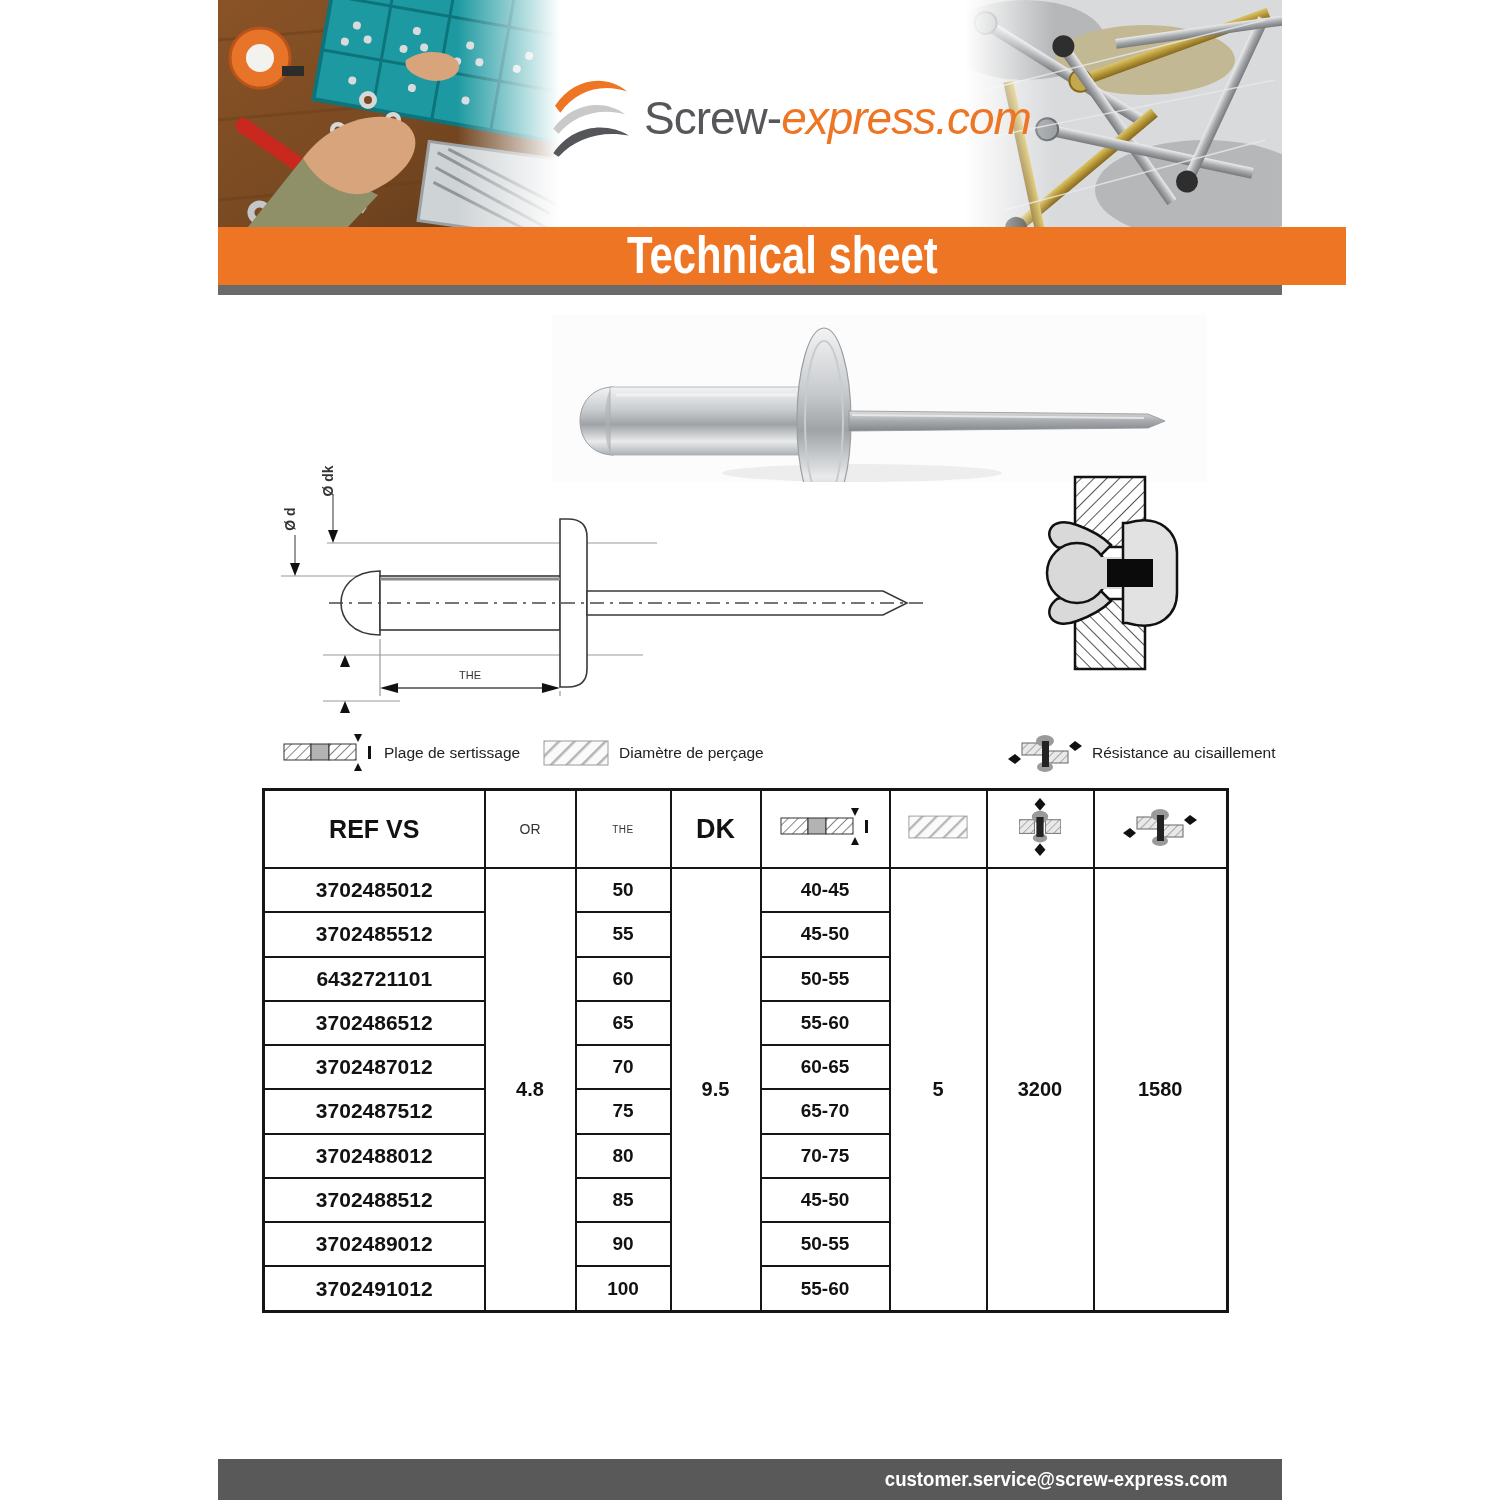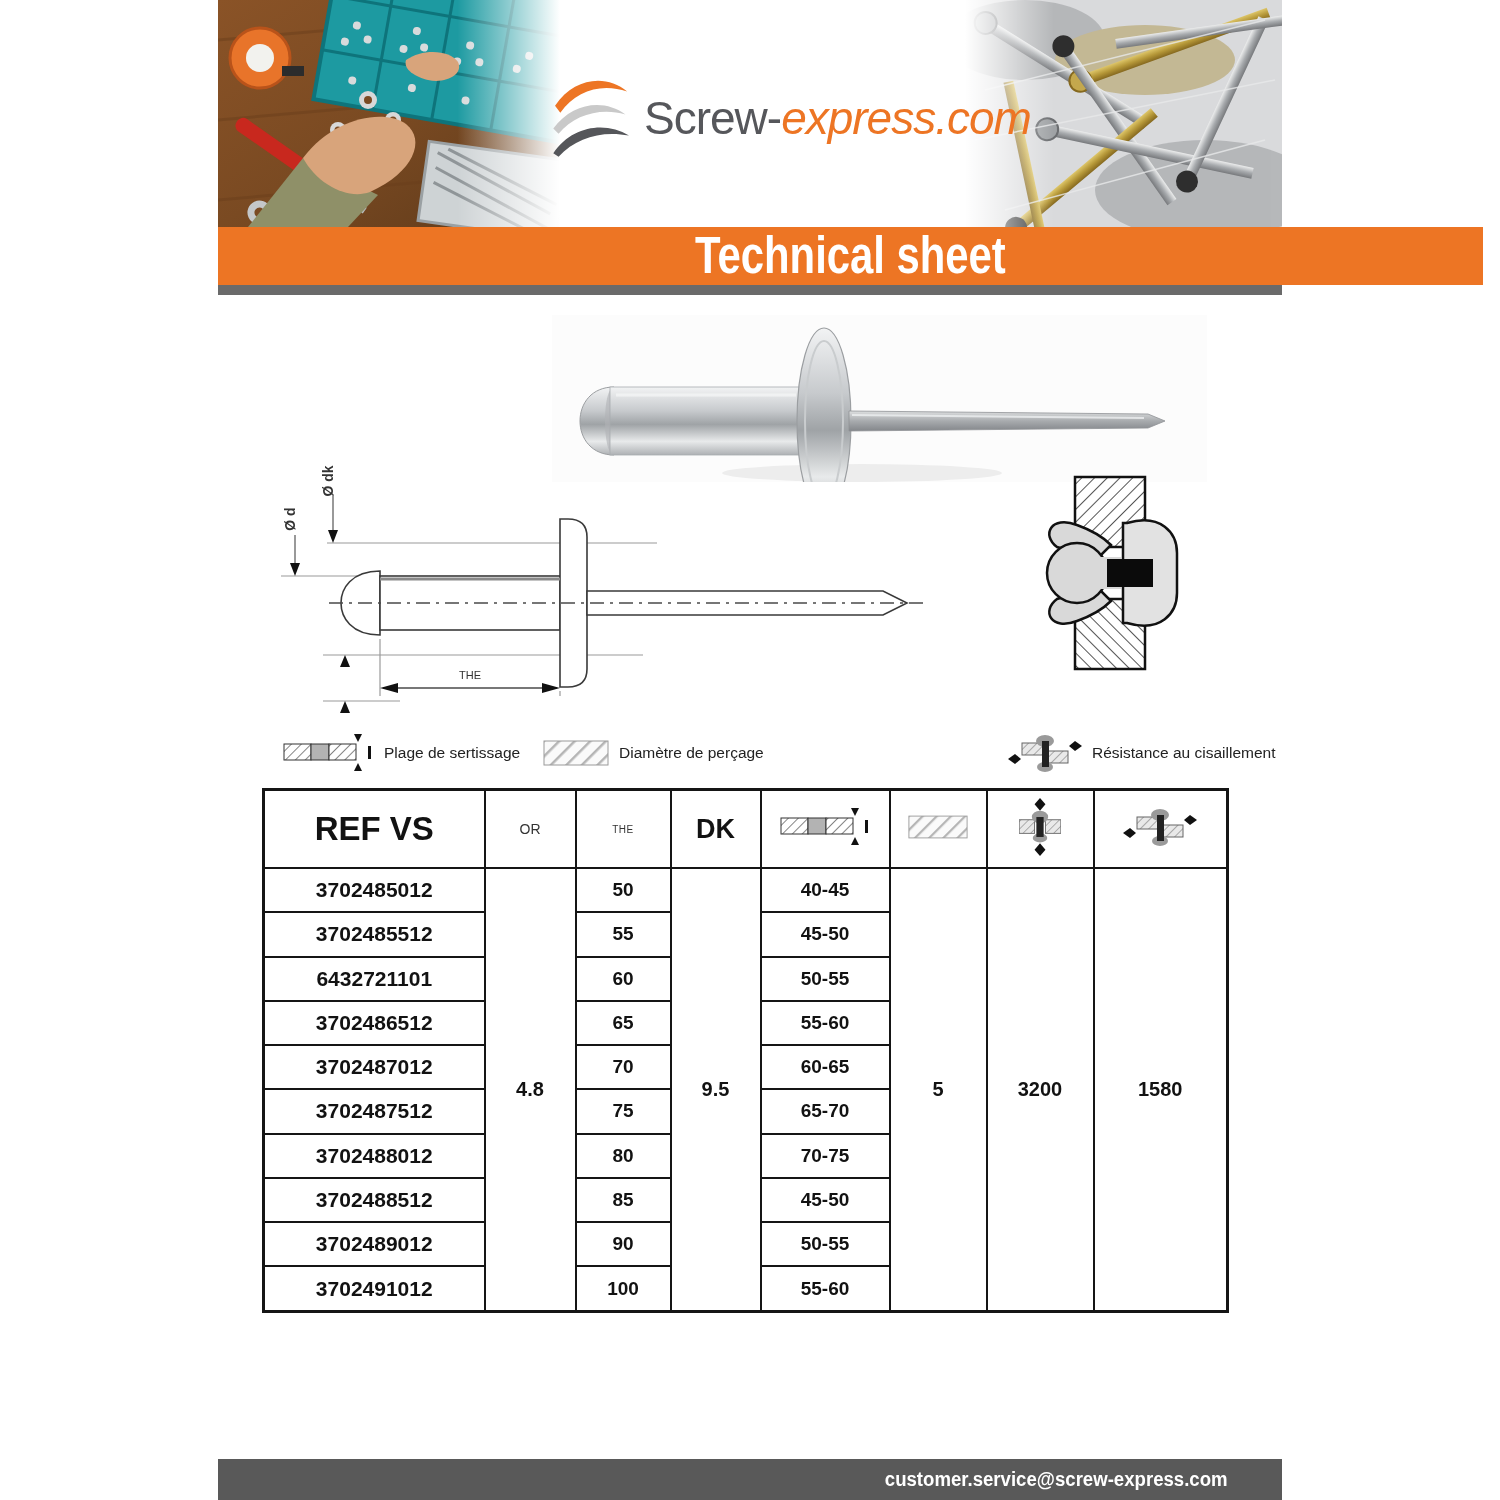--- a/index.html
+++ b/index.html
@@ -16,42 +16,42 @@
       background:linear-gradient(to left,rgba(255,255,255,0) 72%,#fff 100%);}
 
   
   .logo{left:548px;top:58px;width:430px;height:120px;display:flex;align-items:center;gap:8px;}
   .logo-arcs{width:88px;height:96px;flex:0 0 auto;}
   .logo-text{font-size:46px;font-weight:normal;white-space:nowrap;letter-spacing:-1px;}
   .logo-text .p1{color:#56575B;}
   .logo-text .p2{color:#ED7524;font-style:italic;}
 
   
-  .banner{left:218px;top:227px;width:1265px;height:58px;background:#ED7524;
+  .banner{left:218px;top:227px;width:1128px;height:58px;background:#ED7524;
           text-align:center;color:#fff;}
   .banner span{display:inline-block;font-weight:bold;font-size:51px;line-height:57px;
           transform:scaleX(0.82);letter-spacing:0px;}
   .graybar{left:218px;top:285px;width:1064px;height:10px;background:#6A6A6A;}
 
   
   .product-photo{left:552px;top:315px;width:655px;height:167px;background:#fcfcfc;}
 
   
   .legend-item{top:722px;height:62px;display:flex;align-items:center;gap:10px;}
   .legend-item span{font-size:15.5px;color:#222;white-space:nowrap;}
 
   
   .spec-table{left:262px;top:788px;}
   table{width:964px;height:525px;table-layout:fixed;border-collapse:collapse;
         border:3px solid #151515;}
   th,td{border-left:2px solid #151515;border-right:2px solid #151515;
         text-align:center;vertical-align:middle;padding:0;color:#121212;}
   thead th{height:76px;border-bottom:2px solid #151515;background:#fff;}
   td.rb{border-bottom:2px solid #151515;}
-  .h-ref{font-size:33px;font-weight:bold;letter-spacing:0px;}
+  .h-ref{font-size:25px;font-weight:bold;letter-spacing:0px;}
   .h-or{font-size:14px;font-weight:normal;color:#333;}
   .h-the{font-size:10px;font-weight:normal;color:#333;letter-spacing:.5px;}
   .h-dk{font-size:27px;font-weight:bold;}
   .ref{font-size:21px;font-weight:bold;}
   .num{font-size:19px;font-weight:bold;}
   .merged{font-size:20px;font-weight:bold;margin-top:12px;}
 
   
   .note{left:292px;top:1334px;font-size:20px;color:#141414;}
   .footer{left:218px;top:1459px;width:1064px;height:41px;background:#595959;

